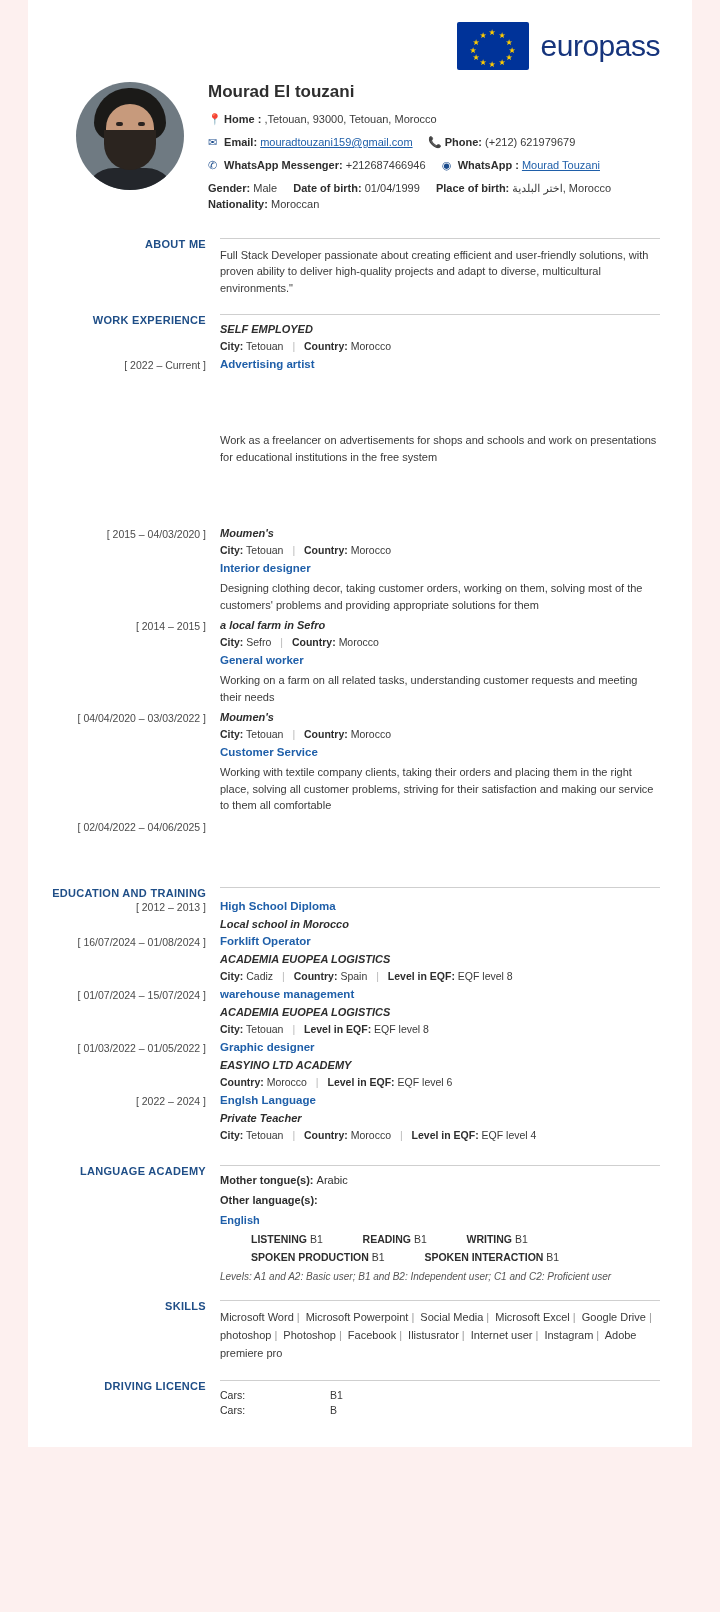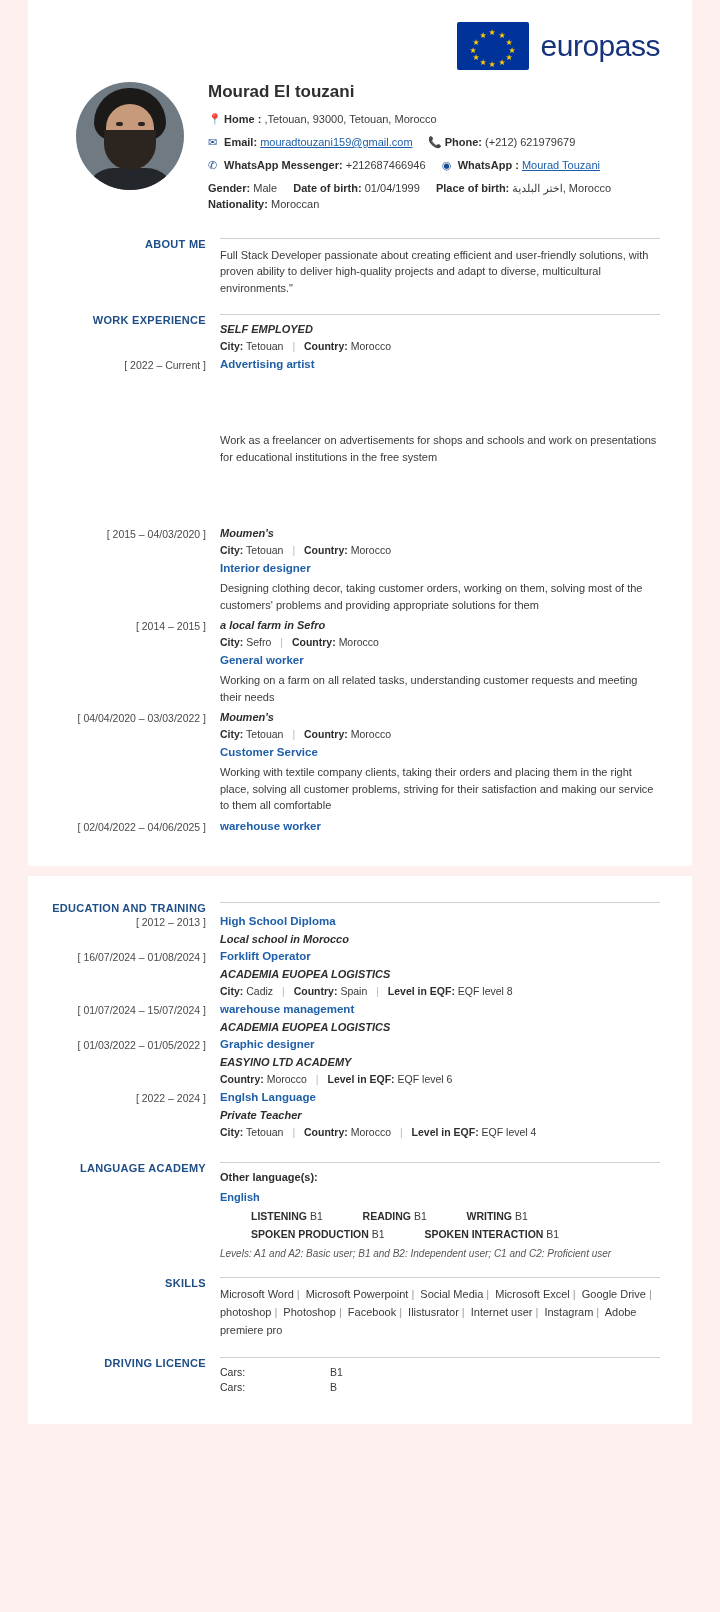--- a/index.html
+++ b/index.html
@@ -15,21 +15,20 @@
     background: #fdf0ef;
     padding: 0;
   }
 
   .sheet {
     background: #ffffff;
     margin: 0 28px;
     padding: 22px 32px 28px 24px;
   }
   .sheet.second {
-    margin-top: 10px;
     padding-top: 20px;
   }
 
   
   .eu-logo-row {
     display: flex;
     justify-content: flex-end;
     align-items: center;
     margin-bottom: 8px;
   }
@@ -370,23 +369,20 @@
           <b>Country:</b>
           <span>Morocco</span>
         </div>
         <div class="role">Customer Service</div>
         <div class="desc">Working with textile company clients, taking their orders and placing them in the right place, solving all customer problems, striving for their satisfaction and making our service to them all comfortable</div>
       </div>
     </div>
 
     <div class="xrow">
       <div class="xdate">[ 02/04/2022 – 04/06/2025 ]</div>
-      <div class="xbody">
-        <div class="role">warehouse worker</div>
-      </div>
     </div>
 
   </div>
 
   <div class="sheet second">
 
     <div class="section" style="margin-top:6px;">
       <div class="sec-label">EDUCATION AND TRAINING</div>
       <div class="sec-body"></div>
     </div>
@@ -415,20 +411,27 @@
           <span>EQF level 8</span>
         </div>
       </div>
     </div>
 
     <div class="xrow">
       <div class="xdate">[ 01/07/2024 – 15/07/2024 ]</div>
       <div class="xbody">
         <div class="role">warehouse management</div>
         <div class="org">ACADEMIA EUOPEA LOGISTICS</div>
+        <div class="meta">
+          <b>City:</b>
+          <span>Tetouan</span>
+          <span class="bar">|</span>
+          <b>Level in EQF:</b>
+          <span>EQF level 8</span>
+        </div>
       </div>
     </div>
 
     <div class="xrow">
       <div class="xdate">[ 01/03/2022 – 01/05/2022 ]</div>
       <div class="xbody">
         <div class="role">Graphic designer</div>
         <div class="org">EASYINO LTD ACADEMY</div>
         <div class="meta">
           <b>Country:</b>
@@ -454,20 +457,24 @@
           <span class="bar">|</span>
           <b>Level in EQF:</b>
           <span>EQF level 4</span>
         </div>
       </div>
     </div>
 
     <div class="section">
       <div class="sec-label">LANGUAGE ACADEMY</div>
       <div class="sec-body">
+        <div class="lang-title">
+          <span>Mother tongue(s):</span>
+          <span style="font-weight:normal;">Arabic</span>
+        </div>
         <div class="lang-title">Other language(s):</div>
         <div class="lang-name">English</div>
         <div class="lang-row">
           <b>LISTENING</b>
           <span>B1</span>&nbsp;&nbsp;
           <b>READING</b>
           <span>B1</span>&nbsp;&nbsp;
           <b>WRITING</b>
           <span>B1</span>
         </div>

